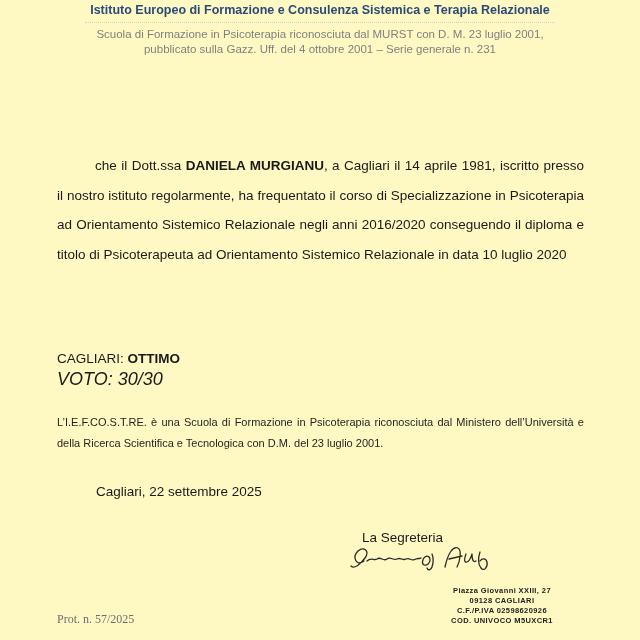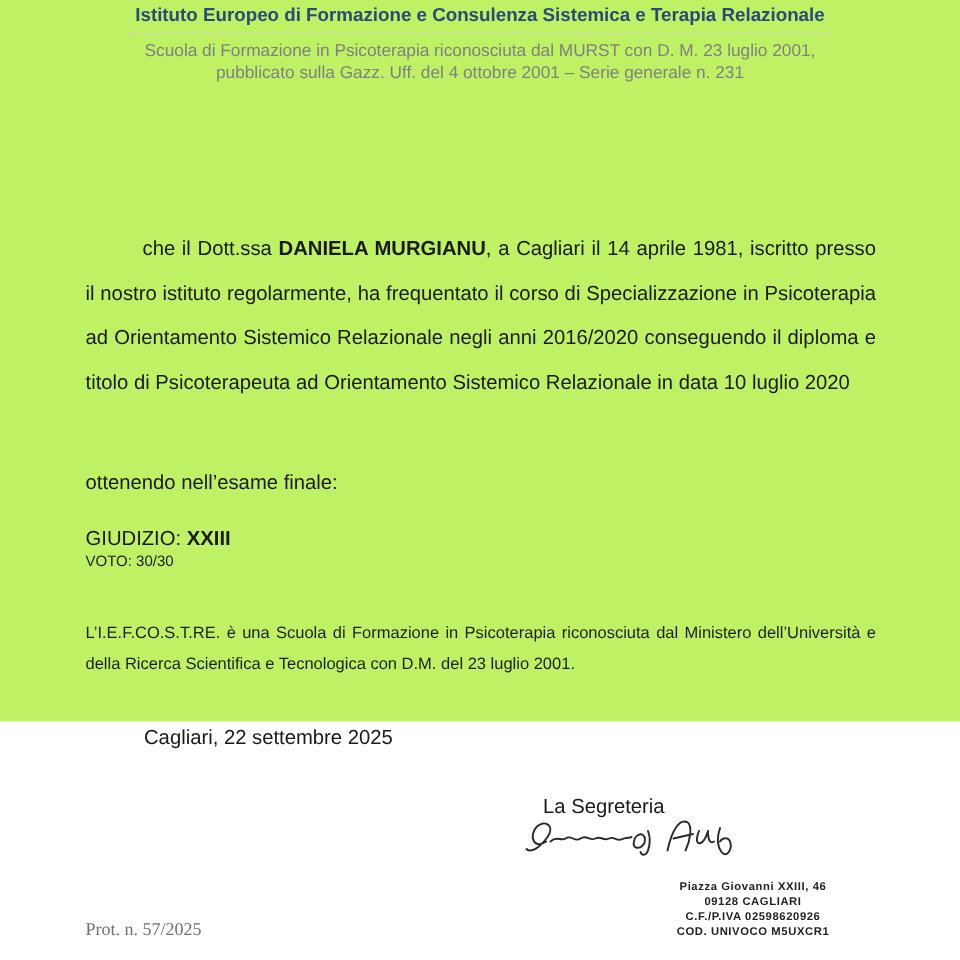--- a/index.html
+++ b/index.html
@@ -3,21 +3,21 @@
 <meta charset="utf-8">
 <style>
   html, body { margin: 0; padding: 0; }
   body {
     width: 640px; height: 640px;
     background: #ffffff;
     font-family: "Liberation Sans", "DejaVu Sans", sans-serif;
     color: #1a1a1a;
     overflow: hidden;
   }
-  .page { position: relative; width: 640px; height: 481px; background: #bef264; }
+  .page { position: relative; width: 640px; height: 640px; background: #fef9c3; }
 
   .header-institute {
     position: absolute; top: 3px; left: 0; width: 100%;
     text-align: center; color: #2a4a7a; font-weight: bold; font-size: 12.5px;
   }
   .header-sep {
     position: absolute; top: 22px; left: 85px; width: 470px;
     border-top: 1px dotted #cfcfcf; height: 0;
   }
   .header-recognition {
@@ -34,21 +34,21 @@
 
   .main-par {
     position: absolute; top: 151px; left: 57px; width: 527px;
     font-size: 13.5px; line-height: 29.5px; text-align: justify; text-indent: 38px;
   }
   .main-par .bold-name { font-weight: bold; }
 
   .exam-intro { position: absolute; top: 314px; left: 57px; font-size: 13.5px; }
   .giudizio   { position: absolute; top: 351px; left: 57px; font-size: 13.5px; }
   .giudizio .bold-val { font-weight: bold; }
-  .voto       { position: absolute; top: 369px; left: 57px; font-size: 10px; }
+  .voto       { position: absolute; top: 369px; left: 57px; font-size: 18px; font-style: italic; }
 
   .footnote {
     position: absolute; top: 412px; left: 57px; width: 527px;
     font-size: 11px; line-height: 21px; text-align: justify; color: #1f1f1f;
   }
 
   .date-line { position: absolute; top: 484px; left: 57px; font-size: 13.5px; margin-left: 39px; }
 
   .sig-role { position: absolute; top: 530px; left: 362px; font-size: 13.5px; }
   .sig-svg  { position: absolute; top: 541px; left: 348px; }
@@ -75,23 +75,22 @@
 <div class="page">
 
   <div class="header-institute">Istituto Europeo di Formazione e Consulenza Sistemica e Terapia Relazionale</div>
   <div class="header-sep"></div>
   <div class="header-recognition">Scuola di Formazione in Psicoterapia riconosciuta dal MURST con D. M. 23 luglio 2001,
 pubblicato sulla Gazz. Uff. del 4 ottobre 2001 – Serie generale n. 231</div>
 
 
   <div class="main-par"><span>che il Dott.ssa </span><span class="bold-name">DANIELA MURGIANU</span><span>, a Cagliari il 14 aprile 1981, iscritto presso il nostro istituto regolarmente, ha frequentato il corso di Specializzazione in Psicoterapia ad Orientamento Sistemico Relazionale negli anni 2016/2020 conseguendo il diploma e titolo di Psicoterapeuta ad Orientamento Sistemico Relazionale in data 10 luglio 2020</span></div>
 
-  <div class="exam-intro">ottenendo nell’esame finale:</div>
 
-  <div class="giudizio"><span>GIUDIZIO: </span><span class="bold-val">XXIII</span></div>
+  <div class="giudizio"><span>CAGLIARI: </span><span class="bold-val">OTTIMO</span></div>
 
   <div class="voto">VOTO: 30/30</div>
 
   <div class="footnote">L’I.E.F.CO.S.T.RE. è una Scuola di Formazione in Psicoterapia riconosciuta dal Ministero dell’Università e della Ricerca Scientifica e Tecnologica con D.M. del 23 luglio 2001.</div>
 
   <div class="date-line">Cagliari, 22 settembre 2025</div>
 
   <div class="sig-role">La Segreteria</div>
 
   <svg class="sig-svg" width="165" height="42" viewBox="0 0 165 42" aria-hidden="true">
@@ -100,21 +99,21 @@
              C53,16 54,20 58,18 C62,16 63,21 68,18 C70,17 72,18 73,17
              M77,16 C80,14 82,16 82,19 C82,22 79,25 76,24 C73,23 75,17 77,16
              M84,13 C86,18 85,23 84,26 C83,29 80,30 79,27
              M97,26 C100,12 105,5 110,7 C114,9 112,20 109,26
              M101,18 L114,15
              M118,13 C116,18 116,22 119,21 C122,20 123,16 124,13 C124,18 125,22 128,20
              M132,11 C130,17 130,23 133,27 C136,31 140,26 139,21 C138,17 134,17 132,20" stroke="#2b2b2b" fill="none" stroke-width="1.3" stroke-linecap="round" stroke-linejoin="round"></path>
   </svg>
 
   <div class="stamp">
-    <div class="stamp-line">Piazza Giovanni XXIII, 46</div>
+    <div class="stamp-line">Piazza Giovanni XXIII, 27</div>
     <div class="stamp-line">09128 CAGLIARI</div>
     <div class="stamp-line">C.F./P.IVA 02598620926</div>
     <div class="stamp-line">COD. UNIVOCO M5UXCR1</div>
   </div>
 
   <div class="protocol">Prot. n. 57/2025</div>
 
 </div>
 
 </body></html>

